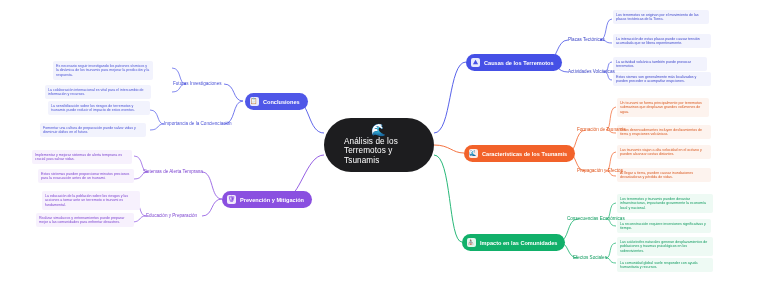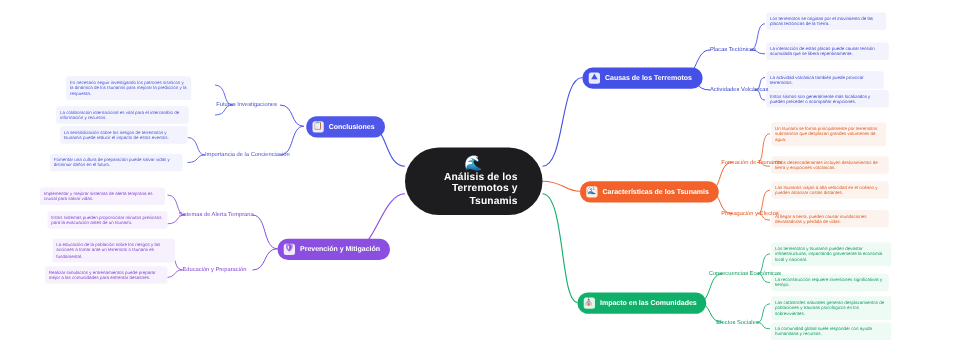--- a/index.html
+++ b/index.html
@@ -16,22 +16,22 @@
   .center-node{
     position:absolute;
     left:324px;top:118px;width:110px;height:54px;
     background:#1d1d1f;border-radius:27px;
     color:#fff;display:flex;flex-direction:column;
     align-items:center;justify-content:center;
     z-index:6;
   }
   .center-icon{font-size:12px;line-height:11px;margin-bottom:1px;}
   .center-title{
-    font-size:8.2px;font-weight:bold;line-height:9.5px;
-    text-align:right;letter-spacing:0.1px;padding:0 20px;
+    font-size:8.2px;font-weight:normal;line-height:9.5px;
+    text-align:left;letter-spacing:0.1px;padding:0 20px;
   }
 
   
   .branch{
     position:absolute;height:17px;border-radius:9px;
     display:flex;align-items:center;gap:4px;
     padding:0 8px 0 5px;z-index:5;
     color:#fff;font-size:5.6px;font-weight:bold;
     white-space:nowrap;
   }

